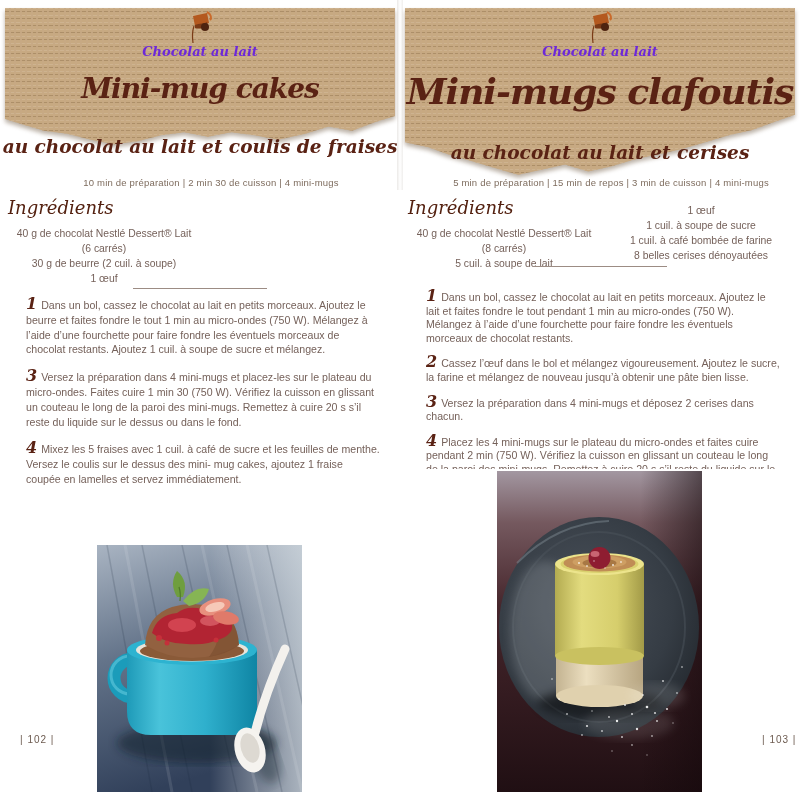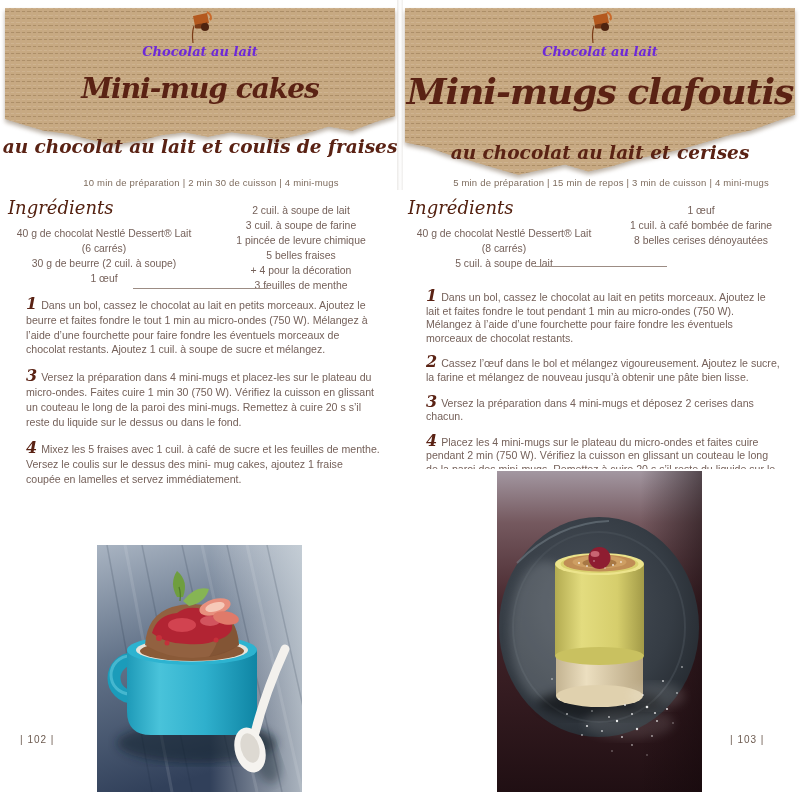--- a/index.html
+++ b/index.html
@@ -59,21 +59,21 @@
   .stepnum{font-family:"DejaVu Serif",serif;font-style:italic;font-weight:700;
     font-size:16px;color:#5a2214;margin-right:4px;}
 
   .photo{position:absolute;overflow:hidden;z-index:3;background:#777;}
   .photo-left{left:97px;top:545px;width:205px;height:247px;}
   .photo-right{left:97px;top:471px;width:205px;height:321px;}
   .photo svg{display:block;}
 
   .pagenum{position:absolute;top:734px;font-size:10px;color:#6d5b50;letter-spacing:1px;z-index:2;}
   .pagenum-left{left:20px;}
-  .pagenum-right{left:330px;}
+  .pagenum-right{left:362px;}
 </style>
 </head>
 <body>
 
 <div class="spread">
 
   <section class="page" id="page-left">
     <div class="kraft-wrap">
         <div class="kraft"></div>
       </div>
@@ -92,28 +92,20 @@
     <h1 class="title">Mini-mug cakes</h1>
     <h2 class="subtitle">au chocolat au lait et coulis de fraises</h2>
     <div class="meta">10 min de préparation  |  2 min 30 de cuisson  |  4 mini-mugs</div>
 
     <div class="ing-heading">Ingrédients</div>
     <div class="ing-col ing-col1">
       <div class="ing-line">40 g de chocolat Nestlé Dessert® Lait</div>
       <div class="ing-line">(6 carrés)</div>
       <div class="ing-line">30 g de beurre (2 cuil. à soupe)</div>
       <div class="ing-line">1 œuf</div>
-    </div>
-    <div class="ing-col ing-col2">
-      <div class="ing-line">2 cuil. à soupe de lait</div>
-      <div class="ing-line">3 cuil. à soupe de farine</div>
-      <div class="ing-line">1 pincée de levure chimique</div>
-      <div class="ing-line">5 belles fraises</div>
-      <div class="ing-line">+ 4 pour la décoration</div>
-      <div class="ing-line">3 feuilles de menthe</div>
     </div>
 
     <div class="divider"></div>
 
     <div class="steps">
       <p class="step"><span class="stepnum">1</span><span class="steptext">Dans un bol, cassez le chocolat au lait en petits morceaux. Ajoutez le beurre et faites fondre le tout 1 min au micro-ondes (750 W). Mélangez à l’aide d’une fourchette pour faire fondre les éventuels morceaux de chocolat restants. Ajoutez 1 cuil. à soupe de sucre et mélangez.</span></p>
       <p class="step"><span class="stepnum">3</span><span class="steptext">Versez la préparation dans 4 mini-mugs et placez-les sur le plateau du micro-ondes. Faites cuire 1 min 30 (750 W). Vérifiez la cuisson en glissant un couteau le long de la paroi des mini-mugs. Remettez à cuire 20 s s’il reste du liquide sur le dessus ou dans le fond.</span></p>
       <p class="step"><span class="stepnum">4</span><span class="steptext">Mixez les 5 fraises avec 1 cuil. à café de sucre et les feuilles de menthe. Versez le coulis sur le dessus des mini- mug cakes, ajoutez 1 fraise coupée en lamelles et servez immédiatement.</span></p>
     </div>
 
@@ -221,20 +213,21 @@
     <div class="meta">5 min de préparation  |  15 min de repos  | 3 min de cuisson  |  4 mini-mugs</div>
 
     <div class="ing-heading">Ingrédients</div>
     <div class="ing-col ing-col1">
       <div class="ing-line">40 g de chocolat Nestlé Dessert® Lait</div>
       <div class="ing-line">(8 carrés)</div>
       <div class="ing-line">5 cuil. à soupe de lait</div>
     </div>
     <div class="ing-col ing-col2">
       <div class="ing-line">1 œuf</div>
+      <div class="ing-line">1 cuil. à soupe de sucre</div>
       <div class="ing-line">1 cuil. à café bombée de farine</div>
       <div class="ing-line">8 belles cerises dénoyautées</div>
     </div>
 
     <div class="divider"></div>
 
     <div class="steps">
       <p class="step"><span class="stepnum">1</span><span class="steptext">Dans un bol, cassez le chocolat au lait en petits morceaux. Ajoutez le lait et faites fondre le tout pendant 1 min au micro-ondes (750 W). Mélangez à l’aide d’une fourchette pour faire fondre les éventuels morceaux de chocolat restants.</span></p>
       <p class="step"><span class="stepnum">2</span><span class="steptext">Cassez l’œuf dans le bol et mélangez vigoureusement. Ajoutez le sucre, la farine et mélangez de nouveau jusqu’à obtenir une pâte bien lisse.</span></p>
       <p class="step"><span class="stepnum">3</span><span class="steptext">Versez la préparation dans 4 mini-mugs et déposez 2 cerises dans chacun.</span></p>

